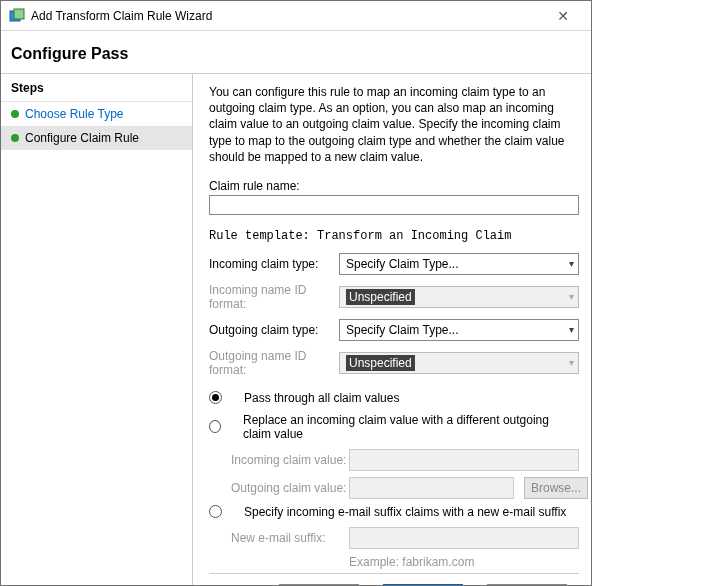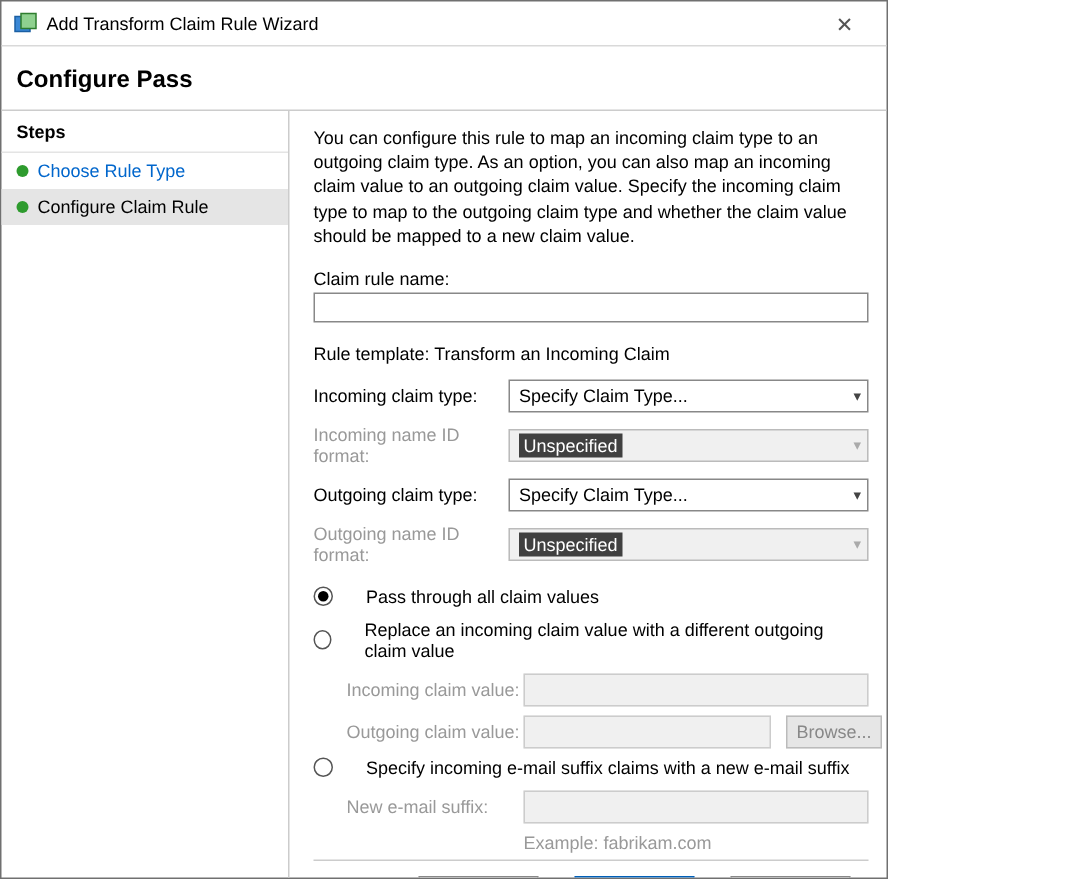--- a/index.html
+++ b/index.html
@@ -80,21 +80,21 @@
   }
   .desc { line-height: 1.35; margin-bottom: 10px; }
   .label { margin: 4px 0 2px 0; }
   .txt-input {
     width: 100%;
     height: 22px;
     border: 1px solid #888;
     padding: 2px 4px;
     font: inherit;
   }
-  .subhead { margin: 14px 0 10px 0; }
+  .subhead { margin: 14px 0 10px 0; font-family: Liberation Mono, monospace; }
   .row {
     display: flex;
     align-items: center;
     margin-bottom: 8px;
   }
   .row-label {
     width: 130px;
     flex: 0 0 auto;
   }
   .row-label.disabled { color: #999; }

